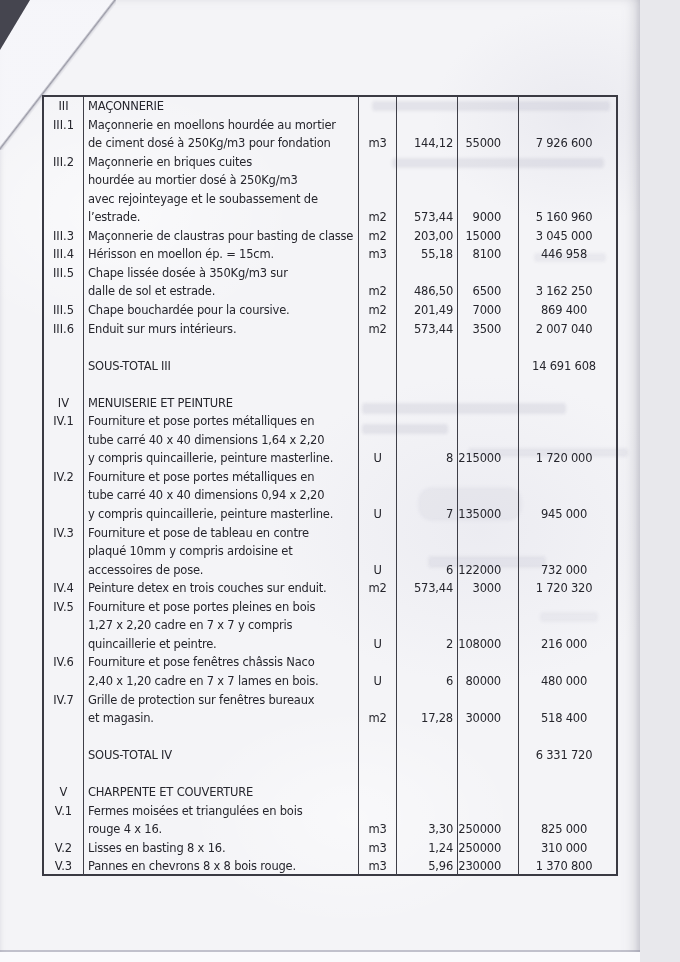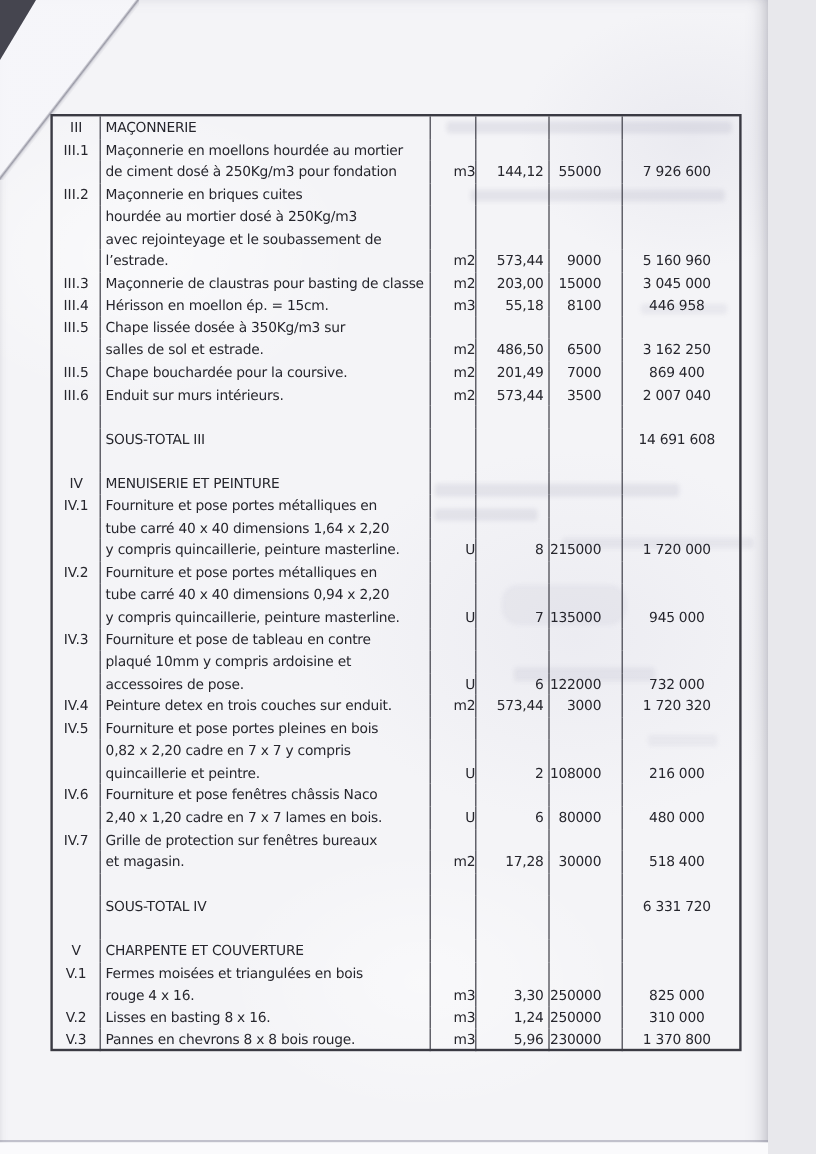--- a/index.html
+++ b/index.html
@@ -43,21 +43,21 @@
     background:transparent;
   }
   .cell{
     box-sizing:border-box;
     font-size:11.5px;line-height:18.55px;
     white-space:nowrap;overflow:visible;
     letter-spacing:-0.2px;
   }
   .cell.ref{border-right:1.6px solid #3e3e47;text-align:center;letter-spacing:0;}
   .cell.desc{border-right:1.6px solid #3e3e47;padding-left:4px;}
-  .cell.unit{border-right:1.6px solid #3e3e47;text-align:right;}
+  .cell.unit{border-right:1.6px solid #3e3e47;text-align:center;}
   .cell.qty{border-right:1.6px solid #3e3e47;text-align:right;padding-right:4px;}
   .cell.price{border-right:1.6px solid #3e3e47;text-align:right;padding-right:17px;}
   .cell.total{text-align:center;padding-right:7px;}
   
   .ghost{
     position:absolute;
     background:rgba(140,142,168,0.16);
     border-radius:3px;
     filter:blur(1.6px);
   }
@@ -147,21 +147,21 @@
       <div class="cell qty">55,18</div>
       <div class="cell price">8100</div>
       <div class="cell total">446 958</div>
       <div class="cell ref">III.5</div>
       <div class="cell desc">Chape lissée dosée à 350Kg/m3 sur</div>
       <div class="cell unit"></div>
       <div class="cell qty"></div>
       <div class="cell price"></div>
       <div class="cell total"></div>
       <div class="cell ref"></div>
-      <div class="cell desc">salles de sol et estrade.</div>
+      <div class="cell desc">dalle de sol et estrade.</div>
       <div class="cell unit">m2</div>
       <div class="cell qty">486,50</div>
       <div class="cell price">6500</div>
       <div class="cell total">3 162 250</div>
       <div class="cell ref">III.5</div>
       <div class="cell desc">Chape bouchardée pour la coursive.</div>
       <div class="cell unit">m2</div>
       <div class="cell qty">201,49</div>
       <div class="cell price">7000</div>
       <div class="cell total">869 400</div>
@@ -255,21 +255,21 @@
       <div class="cell qty">573,44</div>
       <div class="cell price">3000</div>
       <div class="cell total">1 720 320</div>
       <div class="cell ref">IV.5</div>
       <div class="cell desc">Fourniture et pose portes pleines en bois</div>
       <div class="cell unit"></div>
       <div class="cell qty"></div>
       <div class="cell price"></div>
       <div class="cell total"></div>
       <div class="cell ref"></div>
-      <div class="cell desc">0,82 x 2,20 cadre en 7 x 7 y compris</div>
+      <div class="cell desc">1,27 x 2,20 cadre en 7 x 7 y compris</div>
       <div class="cell unit"></div>
       <div class="cell qty"></div>
       <div class="cell price"></div>
       <div class="cell total"></div>
       <div class="cell ref"></div>
       <div class="cell desc">quincaillerie et peintre.</div>
       <div class="cell unit">U</div>
       <div class="cell qty">2</div>
       <div class="cell price">108000</div>
       <div class="cell total">216 000</div>

